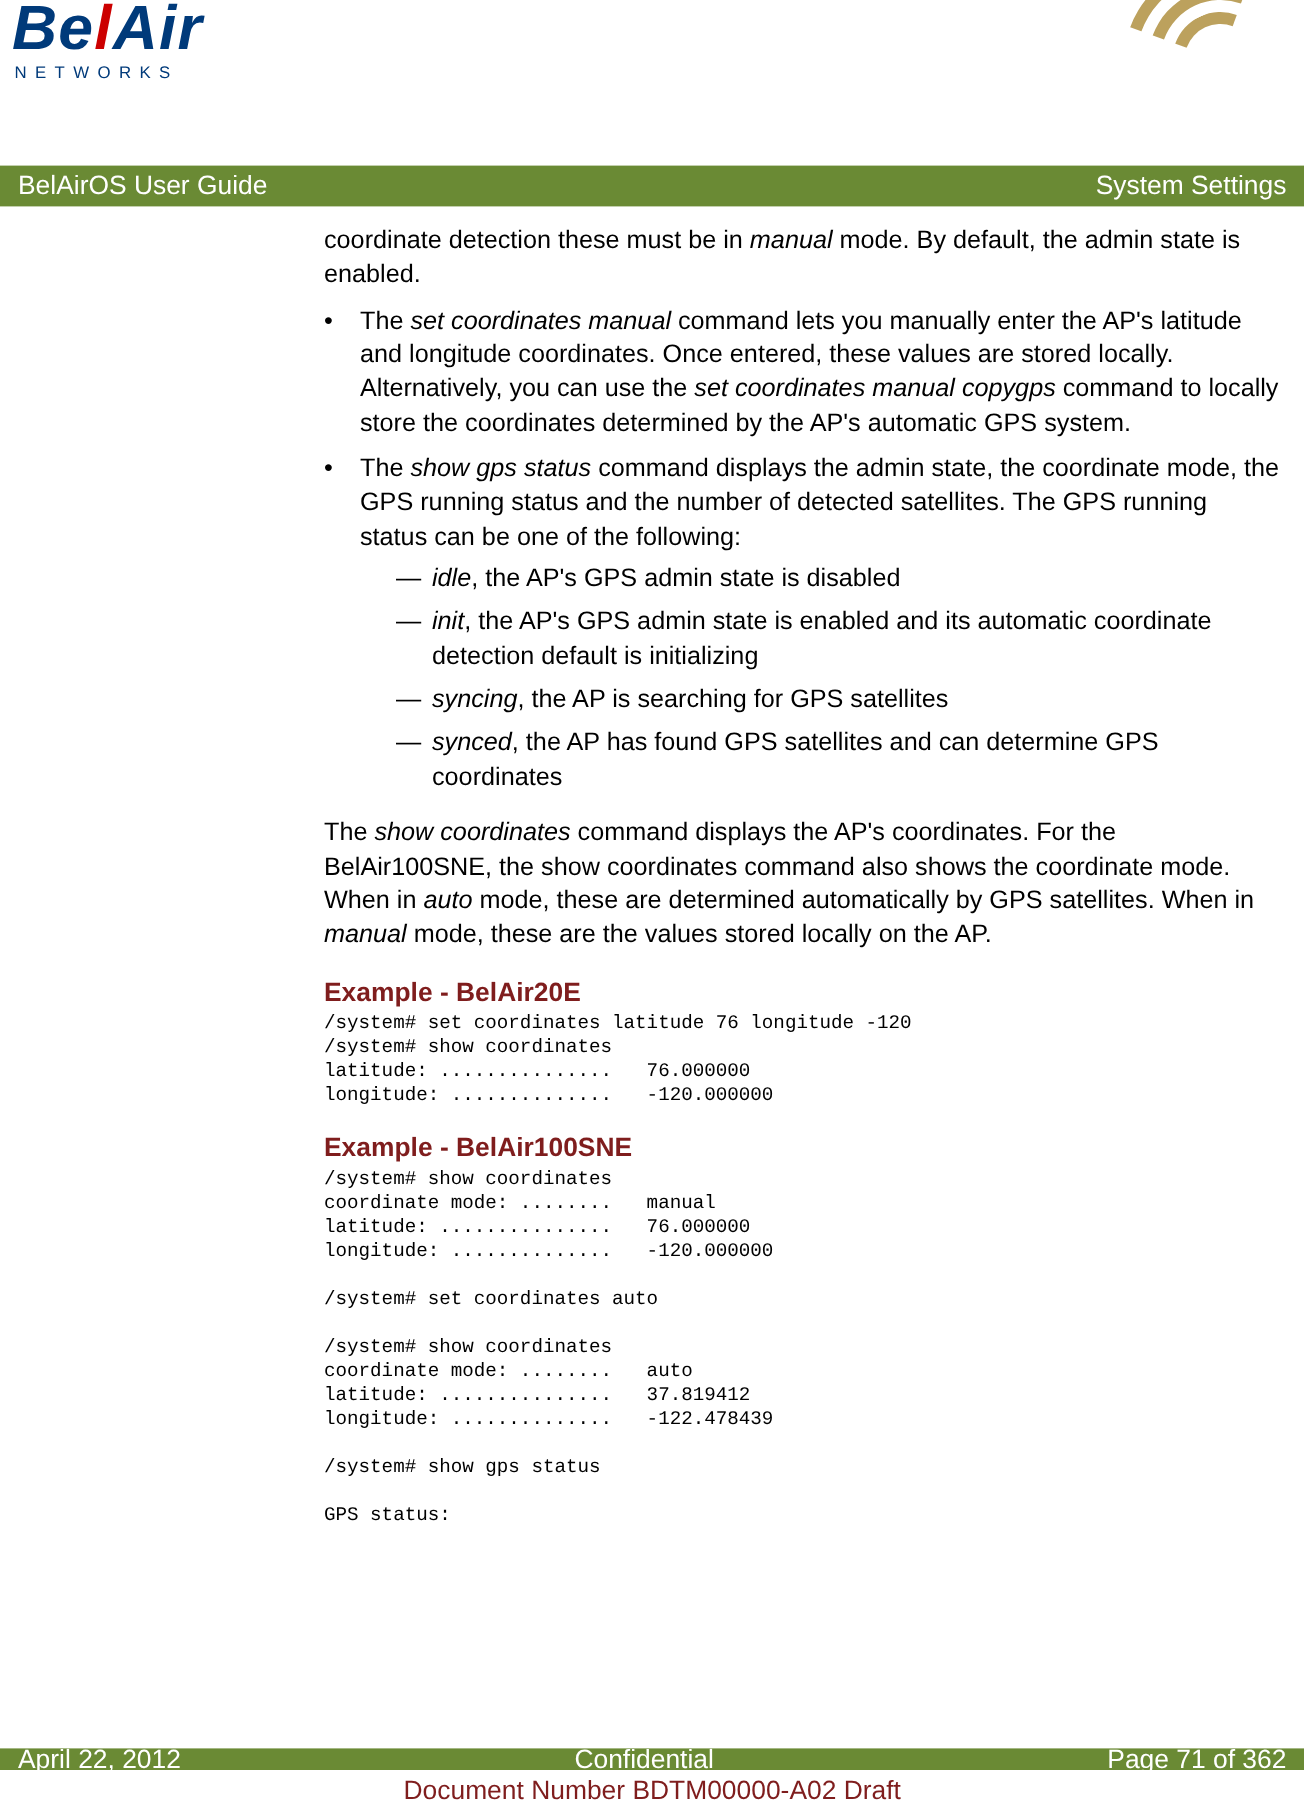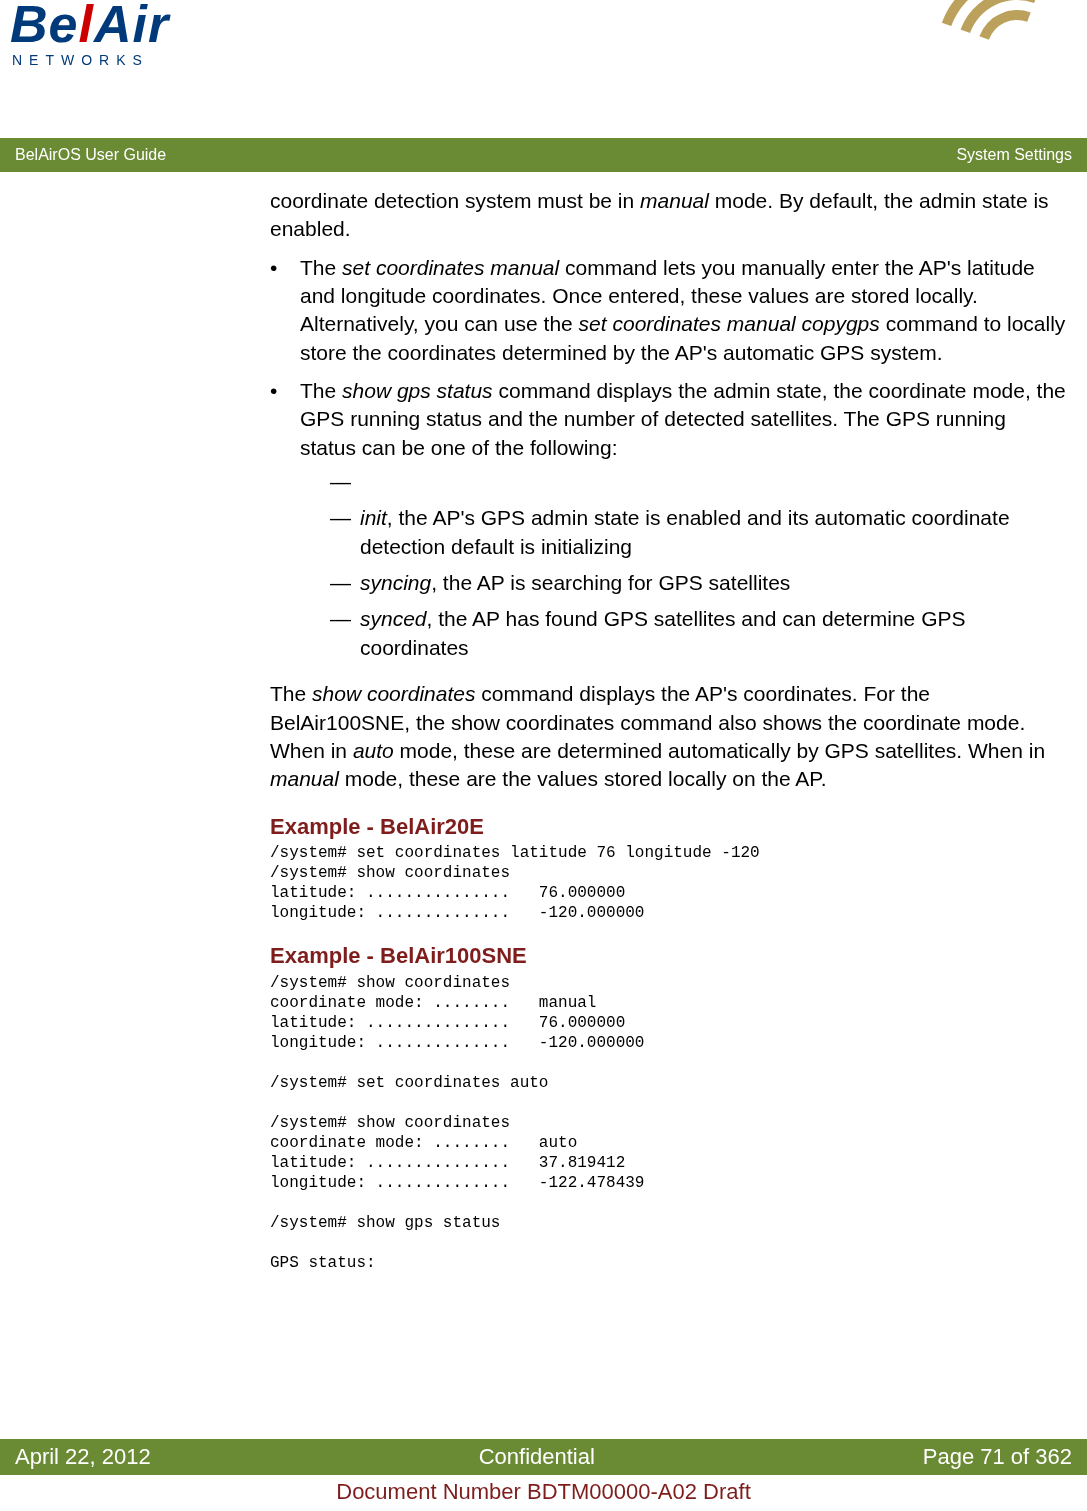--- a/index.html
+++ b/index.html
@@ -53,21 +53,21 @@
     .arc3 { width: 80px; height: 80px; border-width: 10px; top: 10px; left: 15px; transform: rotate(-25deg); opacity:0.7;}
     .green-bar {
       height: 34px;
       background: #6a8a34;
       color: #fff;
       display: flex;
       justify-content: space-between;
       align-items: center;
       padding: 0 15px;
       font-family: 'Gill Sans', 'Trebuchet MS', Arial, sans-serif;
-      font-size: 16px;
+      font-size: 22px;
     }
     .content {
       padding: 15px 20px 0 270px;
       font-family: 'Gill Sans', 'Trebuchet MS', 'Segoe UI', Arial, sans-serif;
       font-size: 21px;
       line-height: 1.35;
     }
     .para { margin-bottom: 10px; }
     .bullet-item {
       display: flex;
@@ -95,21 +95,21 @@
       font-family: 'Courier New', monospace;
       font-size: 16px;
       white-space: pre;
       line-height: 1.25;
       margin-bottom: 4px;
     }
     .footer-bar {
       position: absolute;
       left: 0; right: 0;
       bottom: 36px;
-      height: 36px;
+      height: 18px;
       background: #6a8a34;
       color: #fff;
       display: flex;
       justify-content: space-between;
       align-items: center;
       padding: 0 15px;
       font-family: 'Gill Sans', 'Trebuchet MS', Arial, sans-serif;
       font-size: 22px;
     }
     .doc-number {
@@ -138,38 +138,39 @@
 </div>
 
 <div class="green-bar">
   <span>BelAirOS User Guide</span>
   <span>System Settings</span>
 </div>
 
 <div class="content">
 
   <div class="para">
-    <span>coordinate detection system must be in </span><em class="cmd">manual</em><span> mode. By default, the admin state is enabled.</span>
+    <span>coordinate detection these must be in </span><em class="cmd">manual</em><span> mode. By default, the admin state is enabled.</span>
   </div>
 
   <div class="bullet-item">
     <div class="bullet-marker">•</div>
     <div>
       <span>The </span><em class="cmd">set coordinates manual</em><span> command lets you manually enter the AP's latitude and longitude coordinates. Once entered, these values are stored locally. Alternatively, you can use the </span><em class="cmd">set coordinates manual copygps</em><span> command to locally store the coordinates determined by the AP's automatic GPS system.</span>
     </div>
   </div>
 
   <div class="bullet-item">
     <div class="bullet-marker">•</div>
     <div>
       <span>The </span><em class="cmd">show gps status</em><span> command displays the admin state, the coordinate mode, the GPS running status and the number of detected satellites. The GPS running status can be one of the following:</span>
 
       <div class="dash-list">
         <div class="dash-item">
           <div class="dash-marker">—</div>
+          <div><em class="cmd">idle</em><span>, the AP's GPS admin state is disabled</span></div>
         </div>
         <div class="dash-item">
           <div class="dash-marker">—</div>
           <div><em class="cmd">init</em><span>, the AP's GPS admin state is enabled and its automatic coordinate detection default is initializing</span></div>
         </div>
         <div class="dash-item">
           <div class="dash-marker">—</div>
           <div><em class="cmd">syncing</em><span>, the AP is searching for GPS satellites</span></div>
         </div>
         <div class="dash-item">

